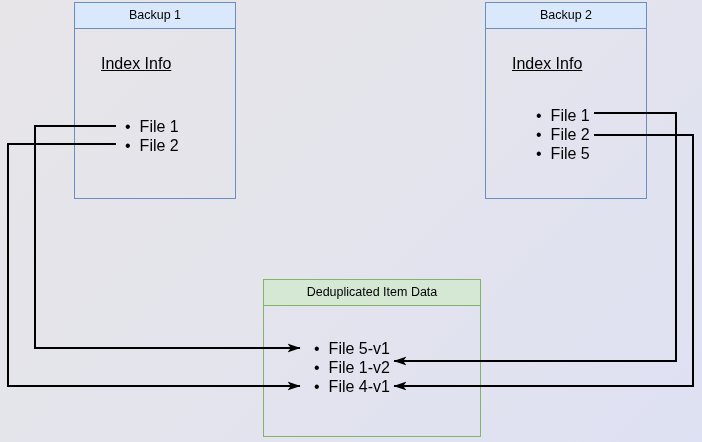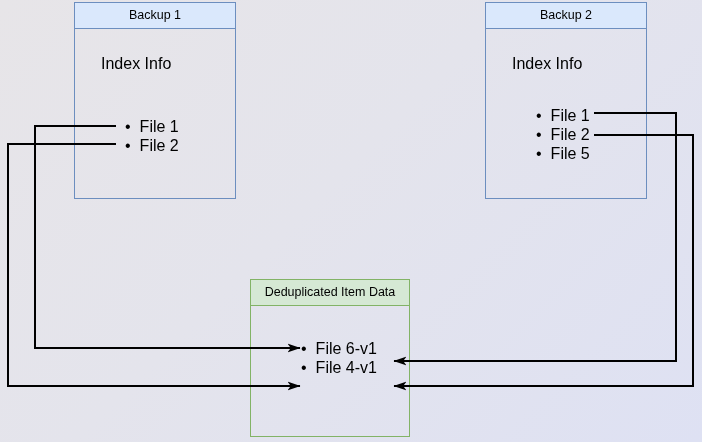--- a/index.html
+++ b/index.html
@@ -32,41 +32,42 @@
     border-bottom: 1.5px solid;
   }
   .blue  .node-header { background: #dae8fc; border-bottom-color: #6c8ebf; }
   .green .node-header { background: #d5e8d4; border-bottom-color: #82b366; }
   .index-label {
     position: absolute;
     left: 26px;
     top: 52px;
     font-size: 16px;
     white-space: nowrap;
+    text-decoration: underline;
   }
   ul.filelist {
     position: absolute;
     left: 50px;
     margin: 0;
     padding: 0;
     list-style: none;
     font-size: 16px;
     line-height: 19px;
   }
   ul.filelist li {
     display: flex;
     white-space: nowrap;
   }
   ul.filelist li::before {
     content: "\2022";
     margin-right: 9px;
   }
   #backup1-box { left: 74px;  top: 2px;   width: 162px; height: 197px; }
   #backup2-box { left: 473px; top: 2px;   width: 162px; height: 197px; margin-left: 12px; }
-  #dedup-box   { left: 250px; top: 279px; width: 160px; height: 158px; }
+  #dedup-box   { left: 263px; top: 279px; width: 218px; height: 158px; }
   #backup1-list { top: 114px; }
   #backup2-list { top: 103px; }
   #dedup-list   { top: 59px; }
   svg.connectors {
     position: absolute;
     left: 0; top: 0;
     width: 702px;
     height: 442px;
     pointer-events: none;
     z-index: 5;
@@ -97,21 +98,22 @@
     <ul class="filelist" id="backup2-list">
       <li>File 1</li>
       <li>File 2</li>
       <li>File 5</li>
     </ul>
   </div>
 
   <div class="node green" id="dedup-box">
     <div class="node-header">Deduplicated Item Data</div>
     <ul class="filelist" id="dedup-list">
-      <li>File 6-v1</li>
+      <li>File 5-v1</li>
+      <li>File 1-v2</li>
       <li>File 4-v1</li>
     </ul>
   </div>
 
   <svg class="connectors" viewBox="0 0 702 442">
     <defs>
       <marker id="arrow" markerUnits="userSpaceOnUse" markerWidth="13" markerHeight="10" viewBox="0 0 12 9" refX="11.5" refY="4.5" orient="auto">
         <polygon points="0,0.5 12,4.5 0,8.5 3,4.5" fill="#000"></polygon>
       </marker>
     </defs>

